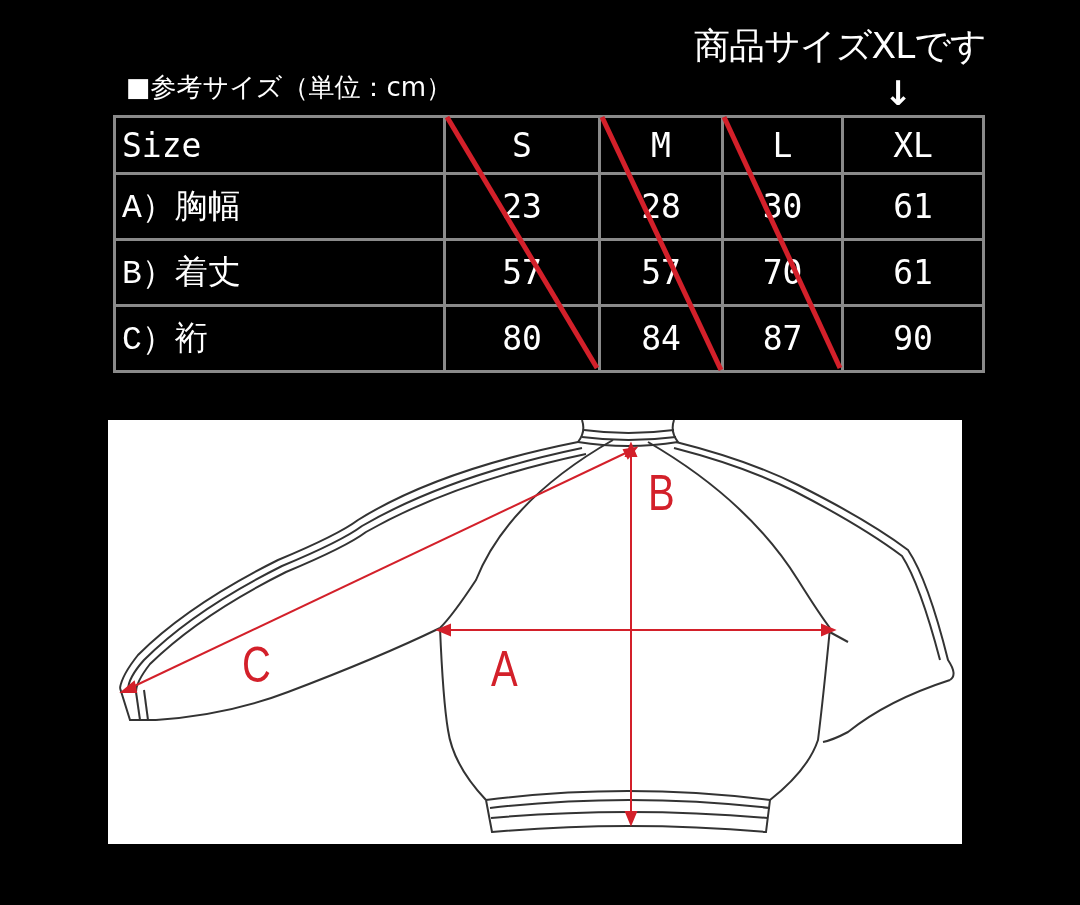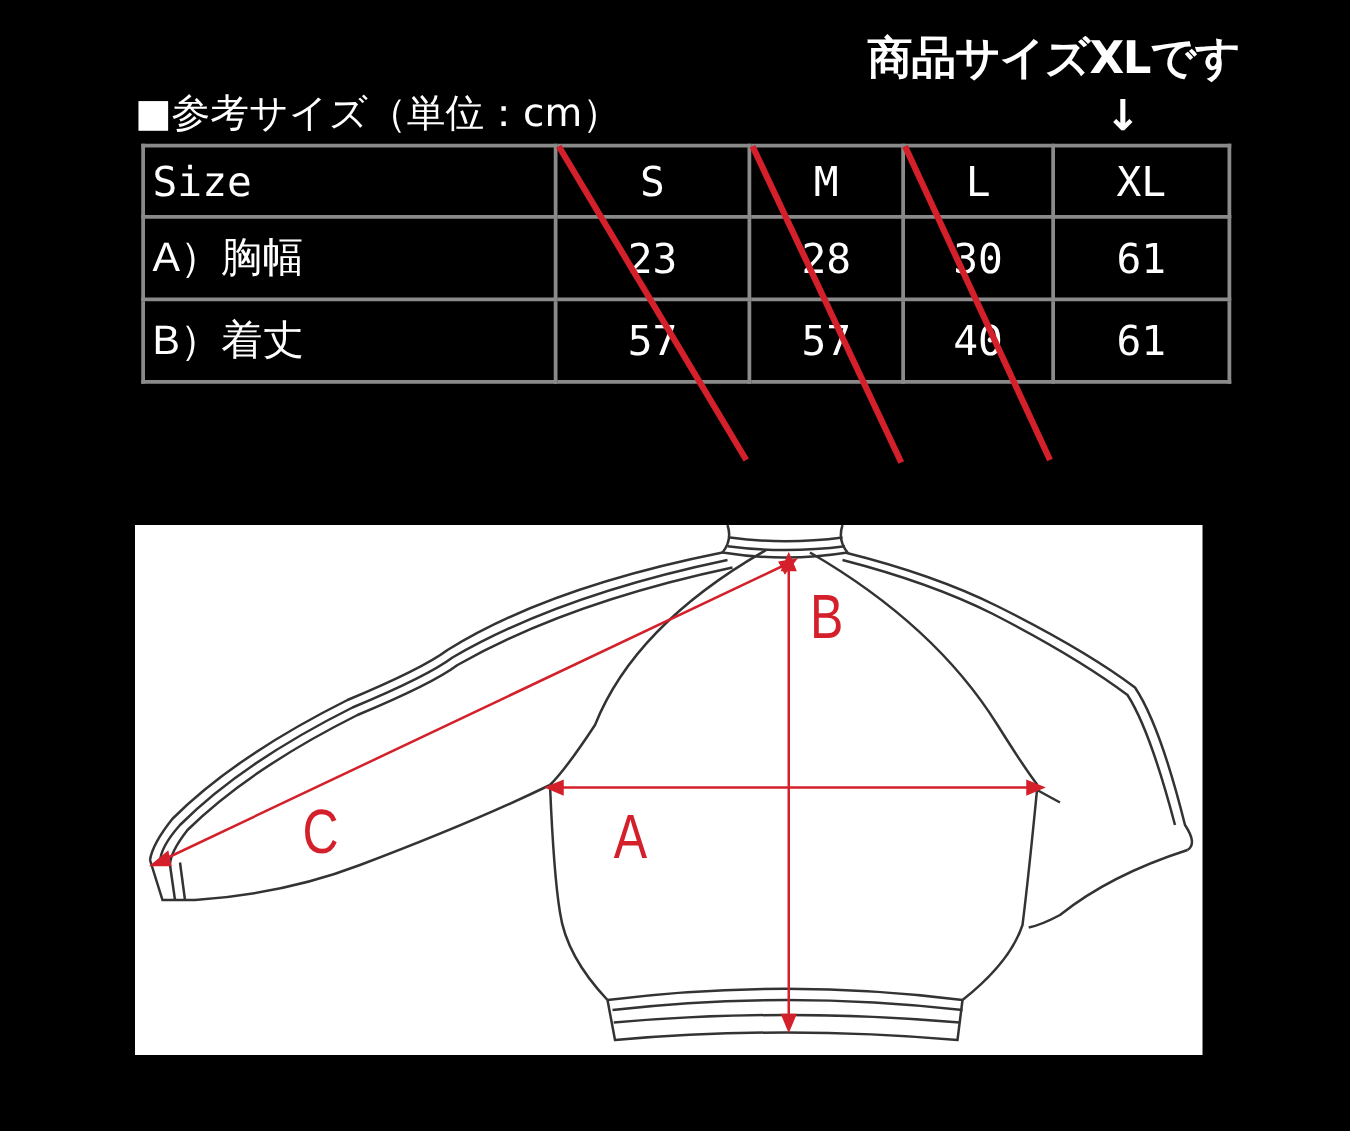--- a/index.html
+++ b/index.html
@@ -1,39 +1,39 @@
 <!DOCTYPE html>
 <html><head>
 <meta charset="utf-8">
 <style>
   html, body { margin: 0; padding: 0; }
   body {
     width: 1080px; height: 905px; background: #000; position: relative; overflow: hidden;
     font-family: "DejaVu Sans", sans-serif; color: #fff;
   }
   .note {
-    position: absolute; left: 694px; top: 22px; font-size: 36px; font-weight: bold;
+    position: absolute; left: 694px; top: 22px; font-size: 36px; font-weight: normal;
     letter-spacing: -1px; color: #fff; white-space: nowrap;
   }
   .arrow {
     position: absolute; left: 884px; top: 76px; font-size: 34px; font-weight: bold; line-height: 1;
   }
   .title {
-    position: absolute; left: 108px; top: 70px; font-size: 31px; white-space: nowrap;
+    position: absolute; left: 126px; top: 70px; font-size: 26px; white-space: nowrap;
   }
   table.size {
     position: absolute; left: 113px; top: 115px; border-collapse: collapse;
     border: 3px solid #8a8a8a;
   }
   table.size td {
     border: 3px solid #8a8a8a; height: 59px; padding: 0; font-size: 33px;
     font-family: "DejaVu Sans Mono", monospace; text-align: center; color: #fff;
     box-sizing: border-box;
   }
-  table.size td.label { width: 330px; text-align: left; padding-left: 6px; font-family: Liberation Sans, sans-serif; }
+  table.size td.label { width: 330px; text-align: left; padding-left: 6px; font-family: Liberation Mono, monospace; }
   table.size td.label.mono { font-family: "DejaVu Sans Mono", monospace; }
   table.size td.c1 { width: 155px; }
   table.size td.c2 { width: 123px; }
   table.size td.c3 { width: 120px; }
   table.size td.c4 { width: 141px; }
   table.size tr.hdr td { height: 57px; }
   table.size tr.r td { height: 66px; }
   svg.strikes { position: absolute; left: 0; top: 0; pointer-events: none; }
   .diagram {
     position: absolute; left: 108px; top: 420px; width: 854px; height: 424px; background: #fff;
@@ -65,22 +65,29 @@
     <td class="label">A）胸幅</td>
     <td class="c1">23</td>
     <td class="c2">28</td>
     <td class="c3">30</td>
     <td class="c4">61</td>
   </tr>
   <tr class="r">
     <td class="label">B）着丈</td>
     <td class="c1">57</td>
     <td class="c2">57</td>
-    <td class="c3">40</td>
+    <td class="c3">70</td>
     <td class="c4">61</td>
+  </tr>
+  <tr class="r">
+    <td class="label">C）裄</td>
+    <td class="c1">80</td>
+    <td class="c2">84</td>
+    <td class="c3">87</td>
+    <td class="c4">90</td>
   </tr>
 </tbody>
   </table>
 
 <svg class="strikes" width="1080" height="905">
   <line x1="447" y1="117" x2="597" y2="368" stroke="#d3202a" stroke-width="5"></line>
   <line x1="602" y1="117" x2="721" y2="370" stroke="#d3202a" stroke-width="5"></line>
   <line x1="724" y1="117" x2="840" y2="368" stroke="#d3202a" stroke-width="5"></line>
 </svg>
 

